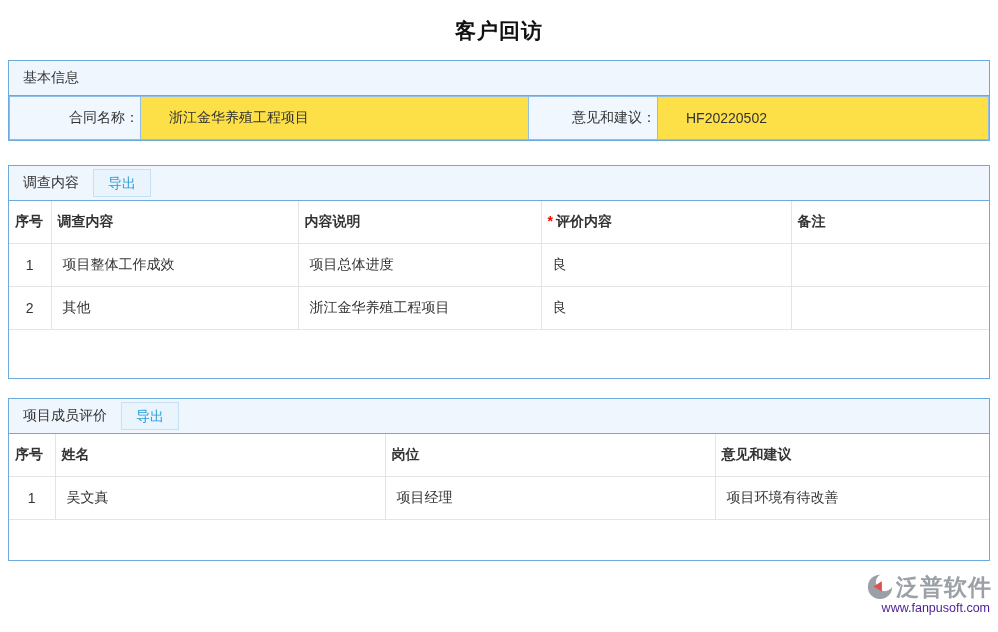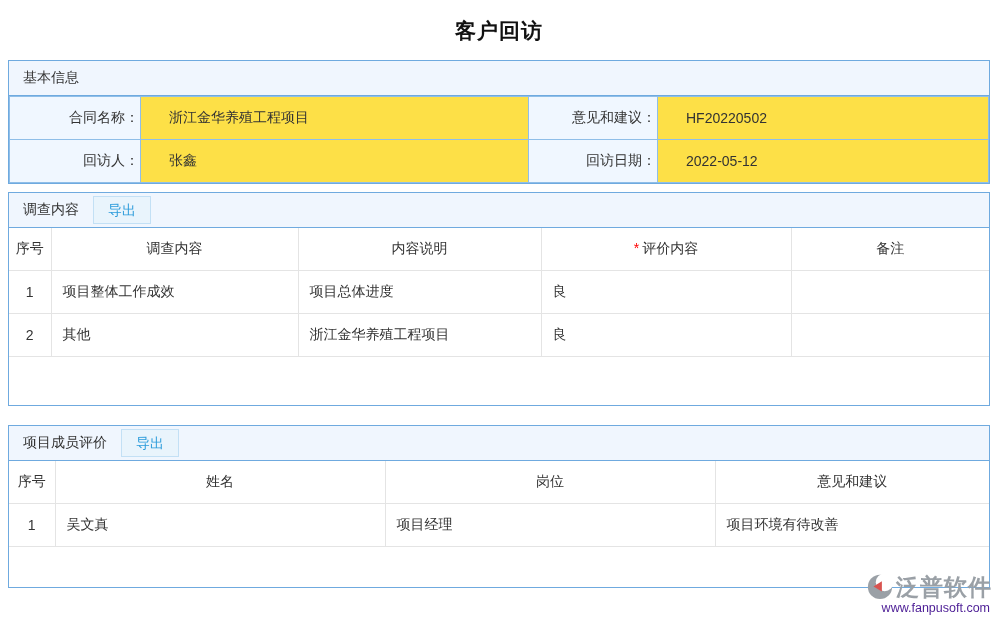--- a/index.html
+++ b/index.html
@@ -10,21 +10,21 @@
     font-family:"Liberation Sans","DejaVu Sans",sans-serif;
     font-size:14px;
   }
   .page-title {
     text-align:center; font-size:21px; font-weight:bold; color:#111;
     padding:17px 0 15px 0; letter-spacing:1px;
   }
   .section {
     margin:0 8px; border:1px solid #6FAADF; background:#fff;
   }
-  .section-gap-sm { margin-top:8px; }
+  .section-gap-sm { margin-top:24px; }
   .section-gap-md { margin-top:19px; }
   .section-header {
     background:#F0F6FE; height:24px; display:flex; align-items:center;
     padding:17px 14px; gap:14px; border-bottom:1px solid #6FAADF;
   }
   .section-title { font-size:14px; color:#333; }
   .export-btn {
     background:#E9F4FC; border:1px solid #C3E0F5; border-radius:0;
     color:#2D9CDB; font-size:14px; padding:4px 14px; cursor:pointer;
     font-family:inherit; line-height:18px;
@@ -34,21 +34,21 @@
   .binfo td {
     border:1px solid #8FBEE8; height:43px; font-size:14px; overflow:hidden;
   }
   .binfo td.lbl {
     background:#F0F7FF; text-align:right; color:#333;
   }
   .binfo td.val { background:#fde047; padding-left:28px; }
   
   .grid th, .grid td { border:1px solid #E4E4E4; overflow:hidden; }
   .grid th {
-    height:33px; font-weight:normal; text-align:center; color:#333;
+    height:33px; font-weight:bold; text-align:left; color:#333;
     background:#fff; padding:12px 6px;
   }
   .grid td { height:36px; padding:12px 11px; background:#fff; }
   .grid td.center { text-align:center; padding:0 2px; }
   .grid th:first-child, .grid td:first-child { border-left:none; }
   .grid th:last-child, .grid td:last-child { border-right:none; }
   .grid thead th { border-top:none; }
   .req { color:#FF0000; margin-right:3px; }
   .table-spacer-lg { height:48px; }
   .table-spacer-bottom { height:40px; }
@@ -82,26 +82,20 @@
         <col style="width:388px">
         <col style="width:129px">
         <col>
       </colgroup>
     <tbody>
       <tr>
         <td class="lbl">合同名称：</td>
         <td class="val">浙江金华养殖工程项目</td>
         <td class="lbl">意见和建议：</td>
         <td class="val">HF20220502</td>
-      </tr>
-      <tr>
-        <td class="lbl">回访人：</td>
-        <td class="val">张鑫</td>
-        <td class="lbl">回访日期：</td>
-        <td class="val">2022-05-12</td>
       </tr>
     </tbody>
   </table>
 </div>
 
 <div class="section section-gap-sm">
   <div class="section-header">
     <span class="section-title">调查内容</span>
     <button class="export-btn">导出</button>
   </div>

